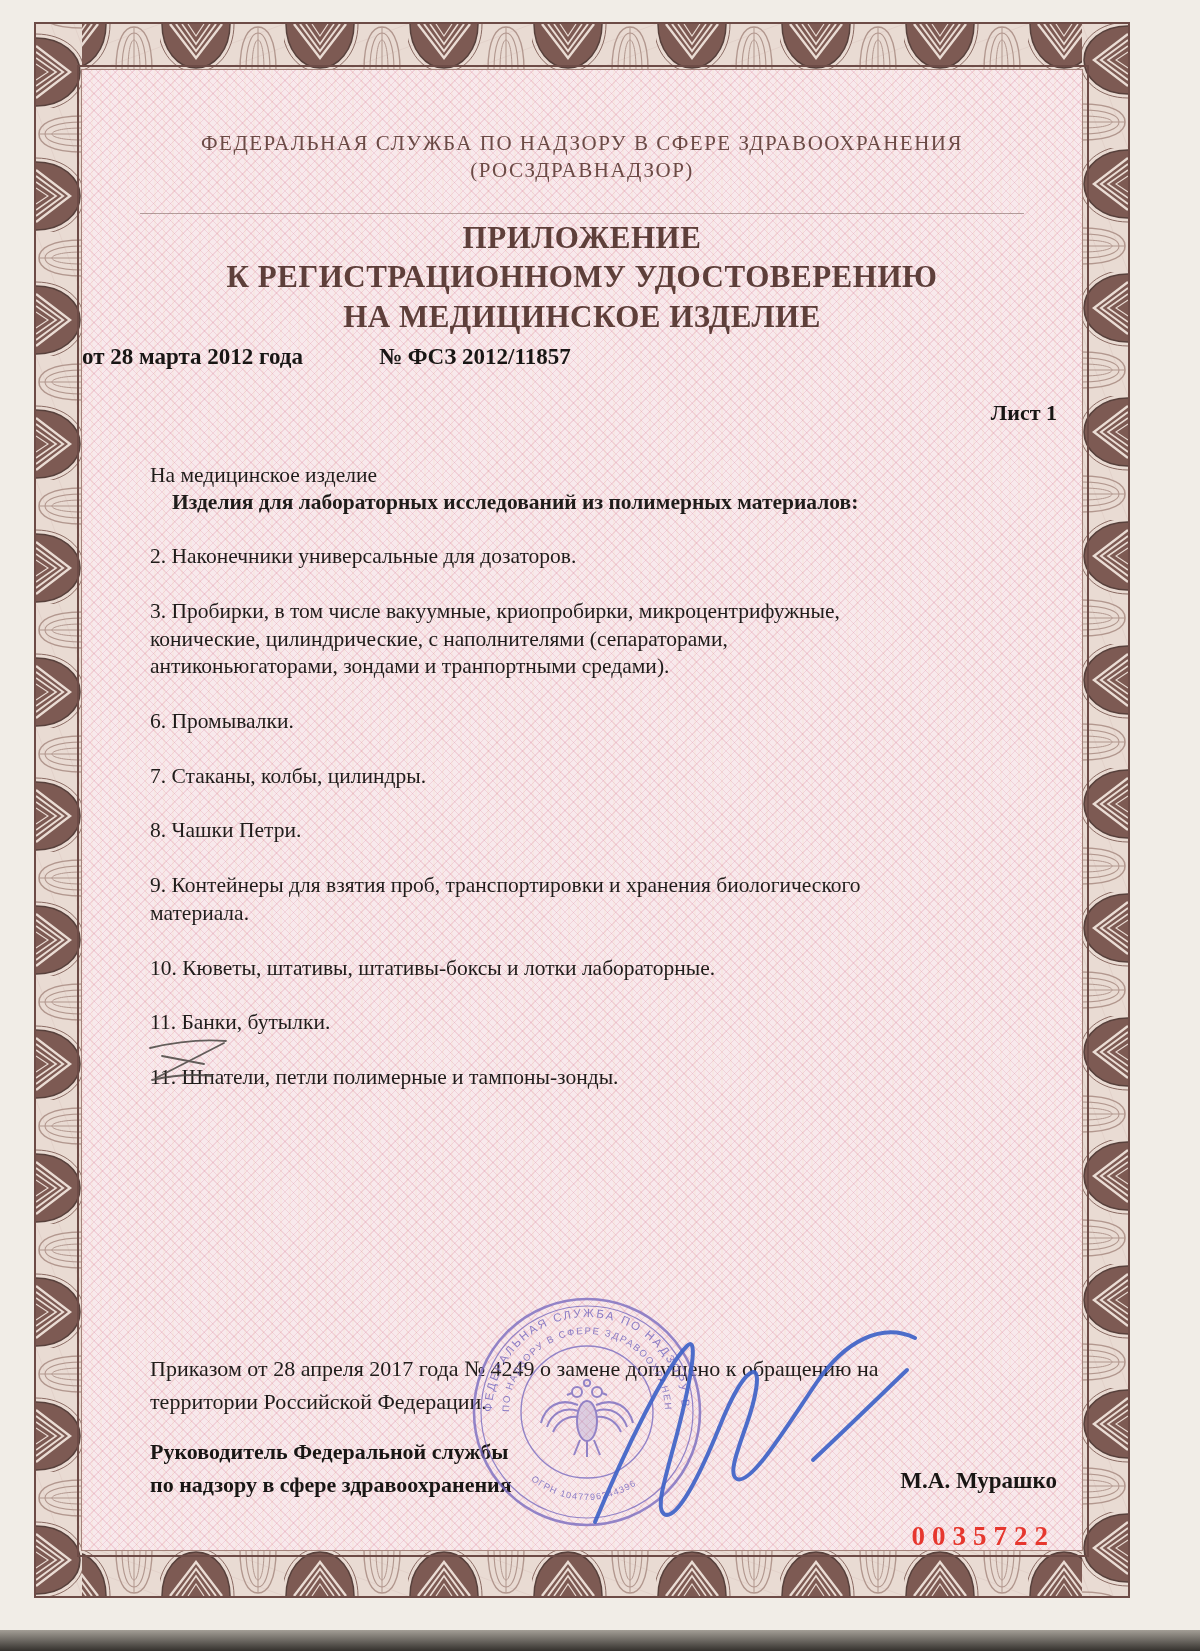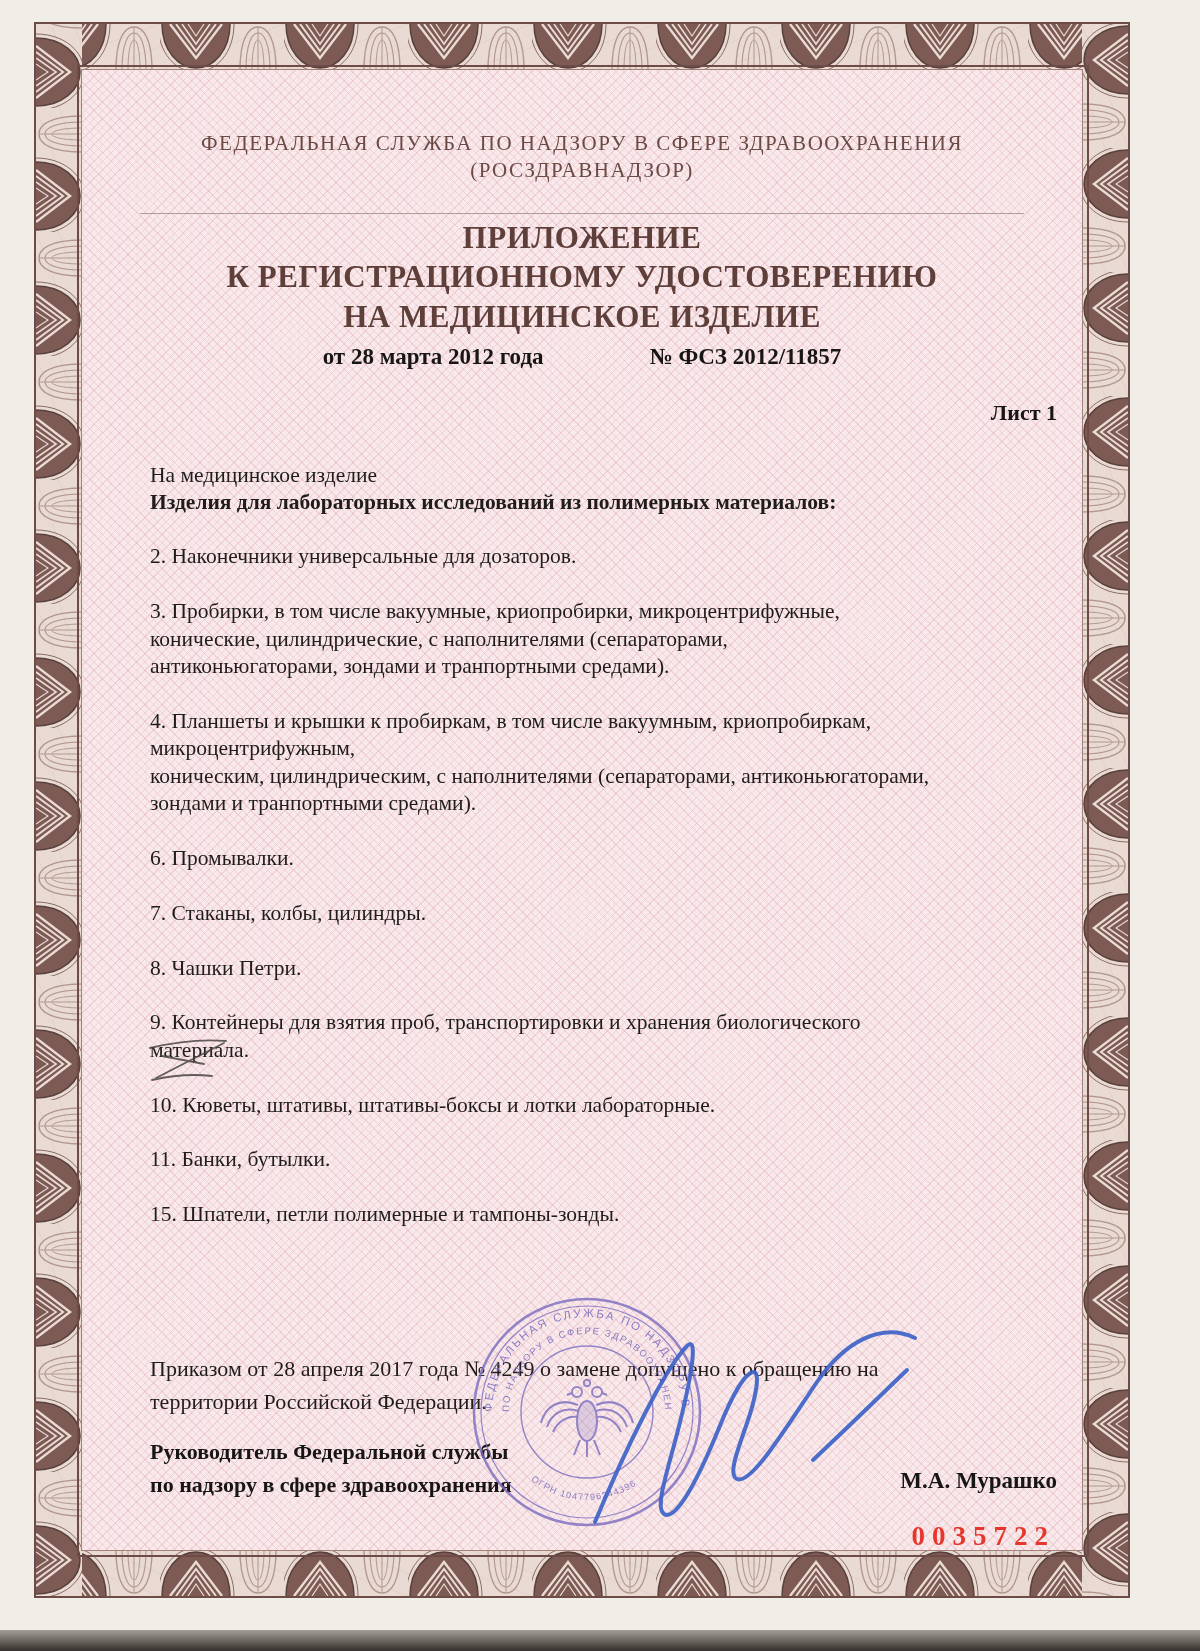--- a/index.html
+++ b/index.html
@@ -17,24 +17,24 @@
         background-image:
           repeating-linear-gradient(45deg, rgba(216,118,142,.20) 0 1px, transparent 1px 6px),
           repeating-linear-gradient(-45deg, rgba(216,118,142,.20) 0 1px, transparent 1px 6px),
           repeating-linear-gradient(90deg, rgba(233,196,90,.05) 0 2px, transparent 2px 9px);}
   .abs{position:absolute;}
   .center{left:0;width:1000px;text-align:center;}
   .maroon{color:#6b4a45;}
   .hdr{font-size:21px;line-height:27px;letter-spacing:1.5px;}
   .rule{left:58px;width:884px;border-top:1px solid rgba(120,95,90,.55);height:0;}
   .title{font-size:31px;line-height:39.5px;font-weight:bold;color:#5e3f3a;letter-spacing:.5px;}
-  .dateline{display:flex;justify-content:center;gap:106px;font-size:23px;font-weight:bold;color:#181614;}
+  .dateline{display:flex;gap:76px;font-size:23px;font-weight:bold;color:#181614;}
   .sheet{right:25px;font-size:22px;font-weight:bold;color:#181614;}
   .body-text{left:68px;width:915px;font-size:21.5px;line-height:27.4px;color:#1f1c1a;white-space:pre-line;}
-  .bold{font-weight:bold;}
+  .bold{font-weight:bold;margin-left:22px;}
   .order{left:68px;width:915px;font-size:22px;line-height:33px;color:#1f1c1a;white-space:pre-line;}
   .signer{left:68px;font-size:22px;line-height:33px;font-weight:bold;color:#181614;text-align:right;}
   .name{right:25px;font-size:23px;font-weight:bold;color:#181614;}
   .serial{right:27px;font-size:27px;font-weight:bold;letter-spacing:7px;color:#e6372e;}
   .shadow-strip{position:absolute;left:0;top:1630px;width:1200px;height:21px;
         background:linear-gradient(#a39e96,#34312d);}
 </style>
 </head>
 <body>
 
@@ -100,32 +100,28 @@
     <div class="abs sheet" style="top:330px">Лист 1</div>
 
     <div class="abs body-text" style="top:392px">На медицинское изделие</div>
     <div class="abs body-text bold" style="top:419px">Изделия для лабораторных исследований из полимерных материалов:</div>
 
     <div class="abs body-text" style="top:446px">
       <div>2. Наконечники универсальные для дозаторов.</div>
       <div>3. Пробирки, в том числе вакуумные, криопробирки, микроцентрифужные,
 конические, цилиндрические, с наполнителями (сепараторами,
 антиконьюгаторами, зондами и транпортными средами).</div>
-      <div>4. Планшеты и крышки к пробиркам, в том числе вакуумным, криопробиркам,
-микроцентрифужным,
-коническим, цилиндрическим, с наполнителями (сепараторами, антиконьюгаторами,
-зондами и транпортными средами).</div>
       <div>6. Промывалки.</div>
       <div>7. Стаканы, колбы, цилиндры.</div>
       <div>8. Чашки Петри.</div>
       <div>9. Контейнеры для взятия проб, транспортировки и хранения биологического
 материала.</div>
       <div>10. Кюветы, штативы, штативы-боксы и лотки лабораторные.</div>
       <div>11. Банки, бутылки.</div>
-      <div>15. Шпатели, петли полимерные и тампоны-зонды.</div>
+      <div>11. Шпатели, петли полимерные и тампоны-зонды.</div>
     </div>
 
     <svg class="abs" style="left:58px;top:962px" width="110" height="70">
       <g stroke="#4a4642" stroke-width="1.8" fill="none" stroke-linecap="round" opacity=".85">
         <path d="M10,16 C35,10 62,7 86,9"></path>
         <path d="M84,11 L16,46"></path>
         <path d="M12,48 C34,43 55,42 72,44"></path>
         <path d="M22,24 L64,32"></path>
       </g>
     </svg>

